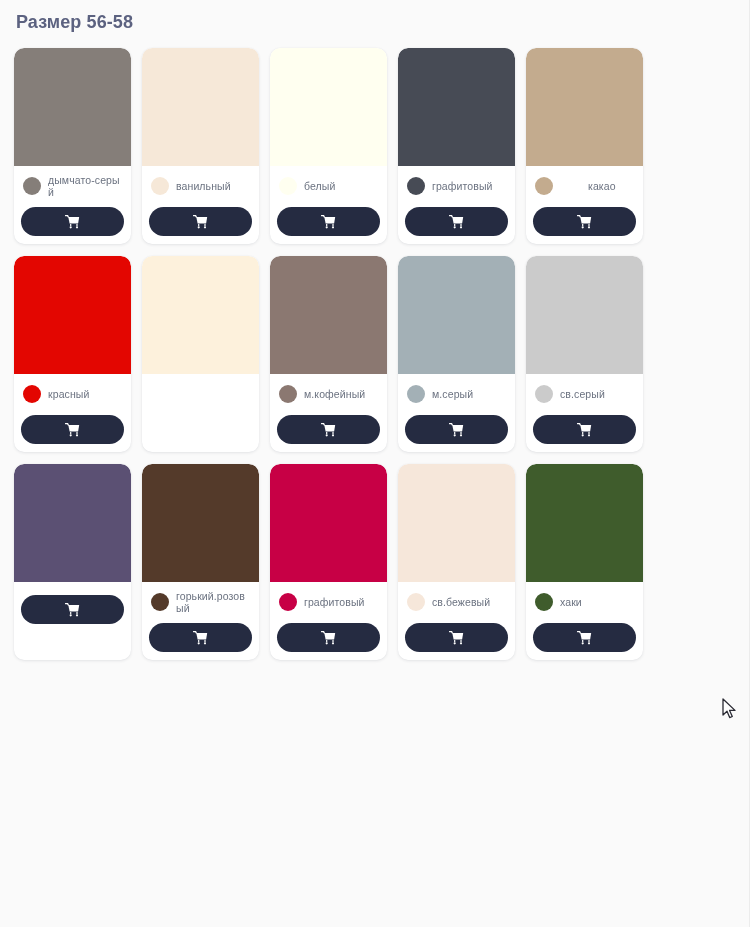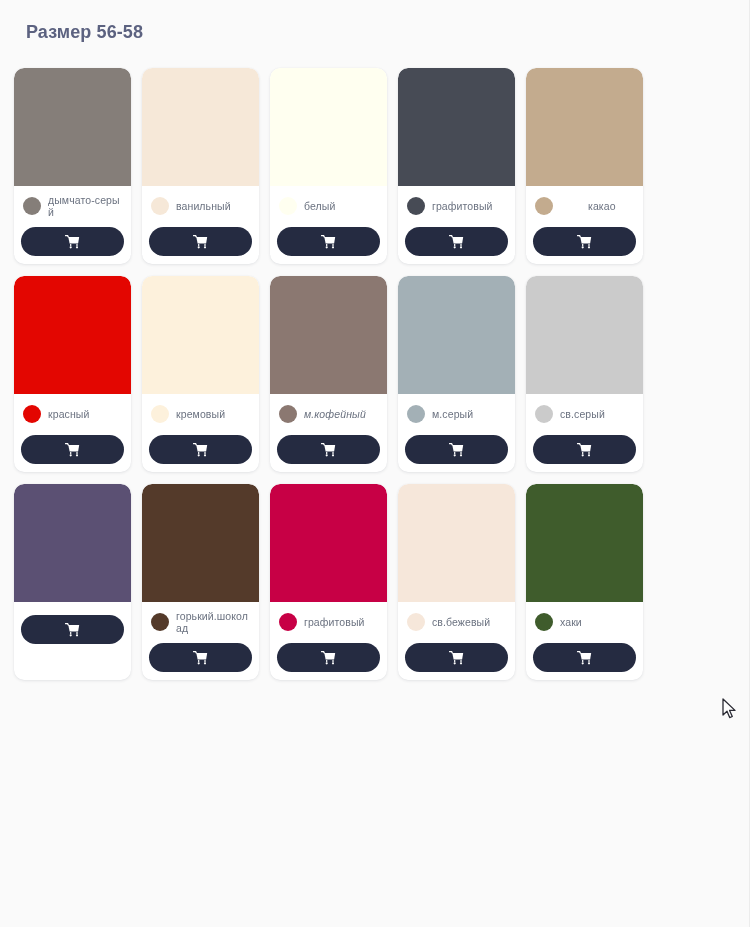--- a/index.html
+++ b/index.html
@@ -21,21 +21,21 @@
     width: 750px;
     height: 927px;
     background: #fafafa;
     border-right: 1px solid #ececec;
     position: relative;
     overflow: hidden;
   }
 
   
   .page-title {
-    margin: 12px;
+    margin: 2px;
     padding: 9px 0 0 14px;
     font-size: 18px;
     font-weight: bold;
     color: #5c6280;
     letter-spacing: 0.1px;
     line-height: 22px;
   }
 
   
   .color-grid {
@@ -246,44 +246,28 @@
           <rect x="11.4" y="9.0" width="1.2" height="2.1" fill="#ffffff"></rect>
           <circle cx="5.7" cy="12.3" r="1.1" fill="#ffffff"></circle>
           <circle cx="12.0" cy="12.3" r="1.1" fill="#ffffff"></circle>
         </svg>
       </button>
     </div>
   </div>
 
   <div class="color-card">
     <div class="swatch" style="background: rgb(253, 241, 220);"></div>
-    <div class="card-body">
-      <div class="color-row">
-        <span class="dot" style="background: rgb(253, 241, 220);"></span>
-        <span class="color-name" style="color: rgb(107, 114, 128);">кремовый</span>
-      </div>
-      <button class="cart-button" style="background: rgb(37, 43, 65);">
-        <svg width="15" height="14" viewBox="0 0 15 14">
-          <path d="M0.6,0.6 L2.6,0.6 L3.3,2.0" fill="none" stroke="#ffffff" stroke-width="1.3" stroke-linecap="round" stroke-linejoin="round"></path>
-          <path d="M3.3,2.0 L14.2,2.0 L13.1,8.4 L4.6,8.4 Z" fill="#ffffff"></path>
-          <rect x="5.1" y="9.0" width="1.2" height="2.1" fill="#ffffff"></rect>
-          <rect x="11.4" y="9.0" width="1.2" height="2.1" fill="#ffffff"></rect>
-          <circle cx="5.7" cy="12.3" r="1.1" fill="#ffffff"></circle>
-          <circle cx="12.0" cy="12.3" r="1.1" fill="#ffffff"></circle>
-        </svg>
-      </button>
-    </div>
   </div>
 
   <div class="color-card">
     <div class="swatch" style="background: rgb(139, 120, 113);"></div>
     <div class="card-body">
       <div class="color-row">
         <span class="dot" style="background: rgb(139, 120, 113);"></span>
-        <span class="color-name" style="color: rgb(107, 114, 128); font-style: italic;">м.кофейный</span>
+        <span class="color-name" style="color: rgb(107, 114, 128);">м.кофейный</span>
       </div>
       <button class="cart-button" style="background: rgb(37, 43, 65);">
         <svg width="15" height="14" viewBox="0 0 15 14">
           <path d="M0.6,0.6 L2.6,0.6 L3.3,2.0" fill="none" stroke="#ffffff" stroke-width="1.3" stroke-linecap="round" stroke-linejoin="round"></path>
           <path d="M3.3,2.0 L14.2,2.0 L13.1,8.4 L4.6,8.4 Z" fill="#ffffff"></path>
           <rect x="5.1" y="9.0" width="1.2" height="2.1" fill="#ffffff"></rect>
           <rect x="11.4" y="9.0" width="1.2" height="2.1" fill="#ffffff"></rect>
           <circle cx="5.7" cy="12.3" r="1.1" fill="#ffffff"></circle>
           <circle cx="12.0" cy="12.3" r="1.1" fill="#ffffff"></circle>
         </svg>
@@ -346,21 +330,21 @@
         </svg>
       </button>
     </div>
   </div>
 
   <div class="color-card">
     <div class="swatch" style="background: rgb(84, 58, 42);"></div>
     <div class="card-body">
       <div class="color-row">
         <span class="dot" style="background: rgb(84, 58, 42);"></span>
-        <span class="color-name" style="color: rgb(107, 114, 128);">горький.шоколад</span>
+        <span class="color-name" style="color: rgb(107, 114, 128);">горький.розовый</span>
       </div>
       <button class="cart-button" style="background: rgb(37, 43, 65);">
         <svg width="15" height="14" viewBox="0 0 15 14">
           <path d="M0.6,0.6 L2.6,0.6 L3.3,2.0" fill="none" stroke="#ffffff" stroke-width="1.3" stroke-linecap="round" stroke-linejoin="round"></path>
           <path d="M3.3,2.0 L14.2,2.0 L13.1,8.4 L4.6,8.4 Z" fill="#ffffff"></path>
           <rect x="5.1" y="9.0" width="1.2" height="2.1" fill="#ffffff"></rect>
           <rect x="11.4" y="9.0" width="1.2" height="2.1" fill="#ffffff"></rect>
           <circle cx="5.7" cy="12.3" r="1.1" fill="#ffffff"></circle>
           <circle cx="12.0" cy="12.3" r="1.1" fill="#ffffff"></circle>
         </svg>

